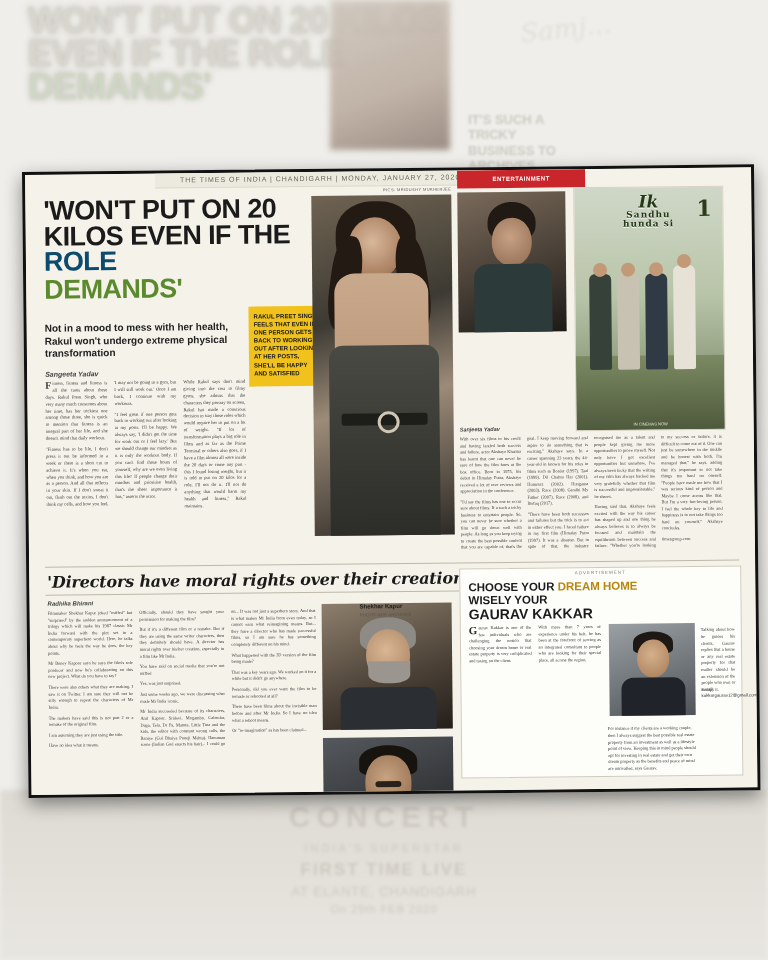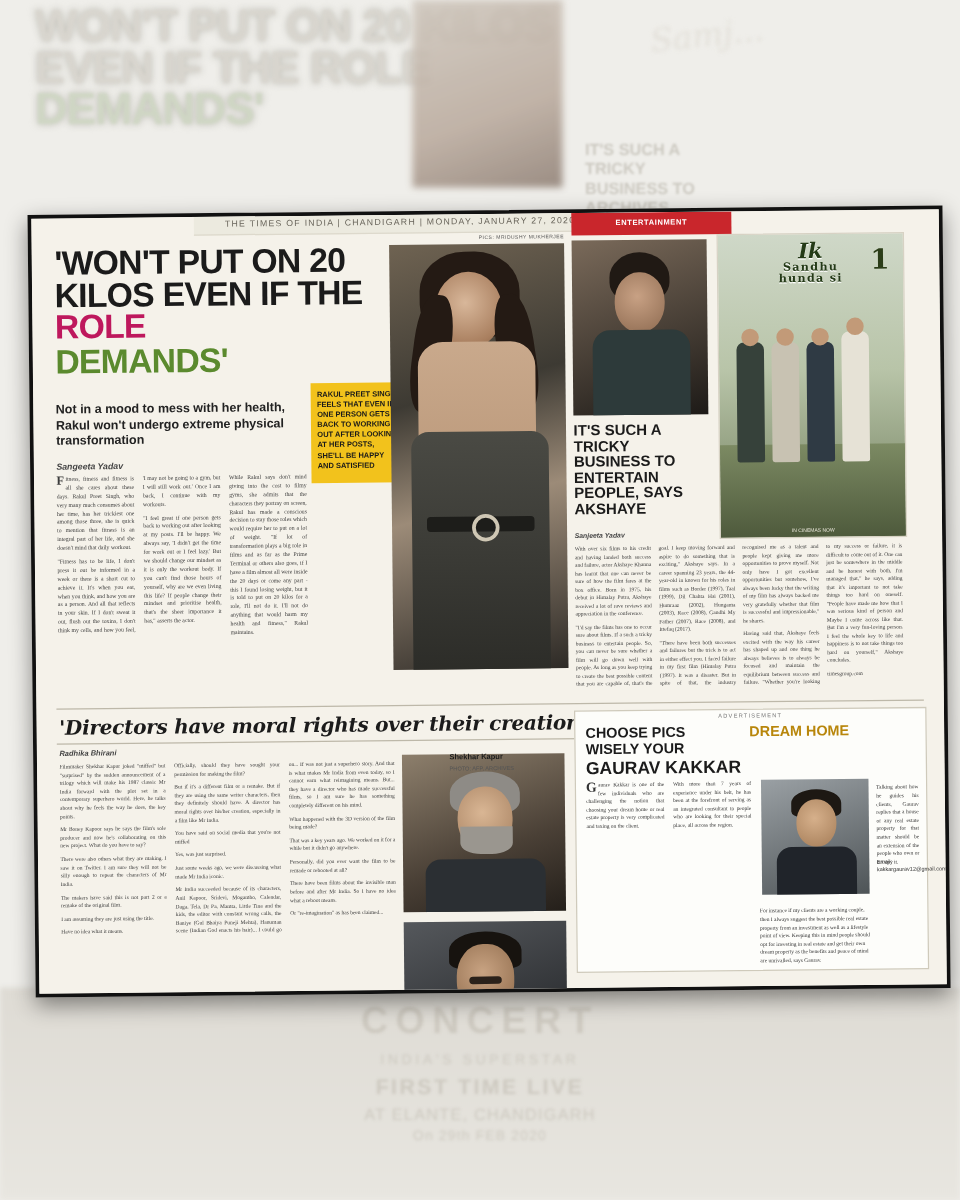--- a/index.html
+++ b/index.html
@@ -75,21 +75,21 @@
     position:absolute;left:432px;top:0;width:128px;height:18px;background:#c9262c;
   }
   .red-strip .rs-t{color:#fff;font-size:6px;text-align:center;line-height:18px;letter-spacing:.5px;font-weight:bold;}
 
   
   .headline{
     position:absolute;left:18px;top:24px;width:250px;
     font-weight:bold;font-size:27px;line-height:0.95;color:#1b1b1b;
     letter-spacing:-0.6px;
   }
-  .headline .role{color:#be185d;}
+  .headline .role{color:#0c4a6e;}
   .headline .dem{color:#5b8a2e;display:block;margin-top:2px;}
   .subhead{
     position:absolute;left:18px;top:148px;width:200px;
     font-weight:bold;font-size:10px;line-height:1.25;color:#222;
   }
   .byline{
     position:absolute;left:18px;top:196px;width:120px;
     font-size:7px;font-weight:bold;color:#444;font-style:italic;
   }
   .body-cols{
@@ -245,21 +245,21 @@
   
   .ad{
     position:absolute;left:430px;top:398px;width:280px;height:208px;
     background:#fdfdfa;border:1px solid #cfcabb;
   }
   .ad-label{position:absolute;left:0;right:0;top:2px;text-align:center;font-size:4.5px;letter-spacing:1px;color:#777;}
   .ad-head{
     position:absolute;left:8px;top:12px;width:264px;
     font-weight:bold;font-size:11.5px;line-height:1.12;color:#1b1b1b;
   }
-  .ad-head .accent{color:#b8860b;margin-left:48px;}
+  .ad-head .accent{color:#b8860b;}
   .ad-head .big{display:block;font-size:14px;color:#1b1b1b;}
   .ad-cols{
     position:absolute;left:8px;top:56px;width:132px;height:132px;
     column-count:2;column-gap:7px;
     font-family:"Liberation Serif", serif;font-size:4.4px;line-height:1.5;color:#333;text-align:justify;
   }
   .ad-cols p{margin:0 0 4px 0;}
   .ad-cols p:first-child:first-letter{font-weight:bold;font-size:11px;float:left;line-height:10px;padding-right:1px;}
   .ad-photo{
     position:absolute;left:148px;top:56px;width:86px;height:92px;
@@ -341,21 +341,20 @@
     <div class="dress"></div>
     <div class="belt"></div>
     <div class="buckle"></div>
   </div>
 
   <div class="akshaye-photo">
     <div class="ah"></div>
     <div class="af"></div>
     <div class="ab"></div>
   </div>
-  <div class="akshaye-head">IT'S SUCH A TRICKY BUSINESS TO ENTERTAIN PEOPLE, SAYS AKSHAYE</div>
   <div class="akshaye-byline">Sanjeeta Yadav</div>
   <div class="akshaye-cols">
     <p>With over six films to his credit and having landed both success and failure, actor Akshaye Khanna has learnt that one can never be sure of how the film fares at the box office. Born in 1975, his debut in Himalay Putra, Akshaye received a lot of rave reviews and appreciation in the conference.</p>
     <p>"I'd say the films has one to occur sure about films. If a such a tricky business to entertain people. So, you can never be sure whether a film will go down well with people. As long as you keep trying to create the best possible content that you are capable of, that's the goal. I keep moving forward and aspire to do something that is exciting," Akshaye says. In a career spanning 23 years, the 44-year-old in known for his roles in films such as Border (1997), Taal (1999), Dil Chahta Hai (2001), Humraaz (2002), Hungama (2003), Race (2008), Gandhi My Father (2007), Race (2008), and Ittefaq (2017).</p>
     <p>"There have been both successes and failures but the trick is to act in either effect you. I faced failure in my first film (Himalay Putra (1997). It was a disaster. But in spite of that, the industry recognised me as a talent and people kept giving me more opportunities to prove myself. Not only have I got excellent opportunities but somehow, I've always been lucky that the writing of my film has always backed me very gratefully whether that film is successful and impressionable," he shares.</p>
     <p>Having said that, Akshaye feels excited with the way his career has shaped up and one thing he always believes is to always be focused and maintain the equilibrium between success and failure. "Whether you're looking to my success or failure, it is difficult to come out of it. One can just be somewhere in the middle and be honest with both, I'm managed that," he says, adding that it's important to not take things too hard on oneself. "People have made me how that I was serious kind of person and Maybe I come across like that. But I'm a very fun-loving person. I feel the whole key to life and happiness is to not take things too hard on yourself," Akshaye concludes.</p>
     <p>timesgroup.com</p>
   </div>
 
   <div class="poster">
@@ -420,21 +419,21 @@
 
   <div class="mrindia-photo">
     <div class="mh"></div>
     <div class="mf"></div>
     <div class="mm"></div>
   </div>
 
   <div class="ad">
     <div class="ad-label">ADVERTISEMENT</div>
     <div class="ad-head">
-      <span>CHOOSE PICS</span>
+      <span>CHOOSE YOUR</span>
       <span class="accent">DREAM HOME</span><br>
       <span>WISELY YOUR</span>
       <span class="big">GAURAV KAKKAR</span>
     </div>
     <div class="ad-cols">
       <p>Gaurav Kakkar is one of the few individuals who are challenging the notion that choosing your dream home or real estate property is very complicated and taxing on the client.</p>
       <p>With more than 7 years of experience under his belt, he has been at the forefront of serving as an integrated consultant to people who are looking for their special place, all across the region.</p>
     </div>
     <div class="ad-col3">
       <p>Talking about how he guides his clients, Gaurav replies that a house or any real estate property for that matter should be an extension of the people who own or occupy it.</p>

